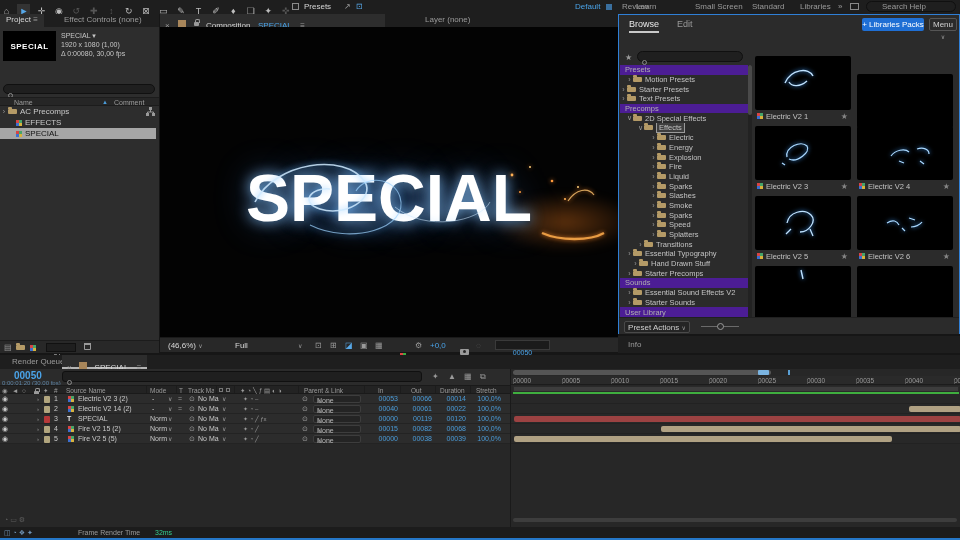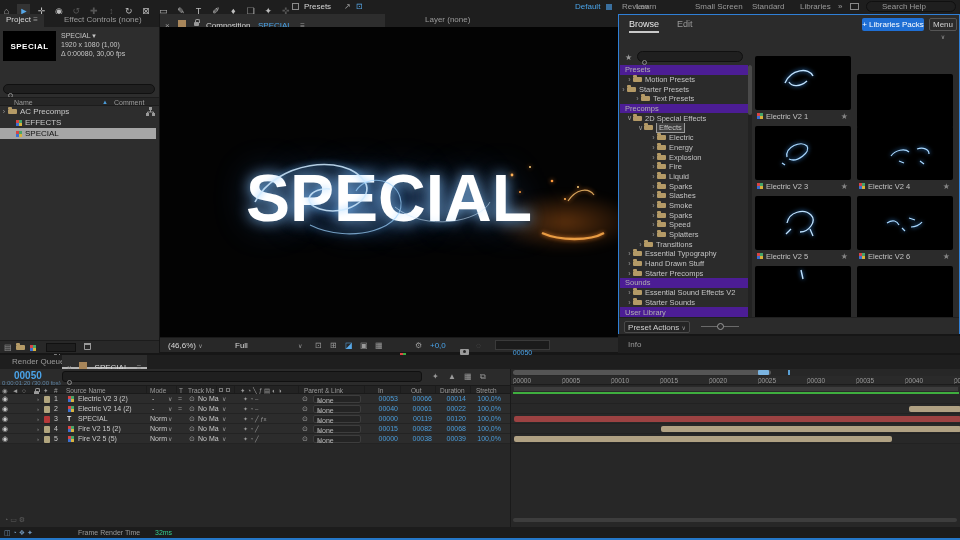--- a/index.html
+++ b/index.html
@@ -195,21 +195,21 @@
     <div class="trow" style="padding-left:6px">
         <span class="tw">›</span>
         <span class="folder"></span>
         <span>Motion Presets</span>
       </div>
     <div class="trow" style="padding-left:0">
         <span class="tw">›</span>
         <span class="folder"></span>
         <span>Starter Presets</span>
       </div>
-    <div class="trow" style="padding-left:14px">
+    <div class="trow" style="padding-left:0">
         <span class="tw">›</span>
         <span class="folder"></span>
         <span>Text Presets</span>
       </div>
     <div class="trow tsec">
         <span>Precomps</span>
       </div>
     <div class="trow" style="padding-left:6px">
         <span class="tw">∨</span>
         <span class="folder"></span>
@@ -278,21 +278,21 @@
     <div class="trow" style="padding-left:17px">
         <span class="tw">›</span>
         <span class="folder"></span>
         <span>Transitions</span>
       </div>
     <div class="trow" style="padding-left:6px">
         <span class="tw">›</span>
         <span class="folder"></span>
         <span>Essential Typography</span>
       </div>
-    <div class="trow" style="padding-left:6px">
+    <div class="trow" style="padding-left:12px">
         <span class="tw">›</span>
         <span class="folder"></span>
         <span>Hand Drawn Stuff</span>
       </div>
     <div class="trow" style="padding-left:6px">
         <span class="tw">›</span>
         <span class="folder"></span>
         <span>Starter Precomps</span>
       </div>
     <div class="trow tsec">

